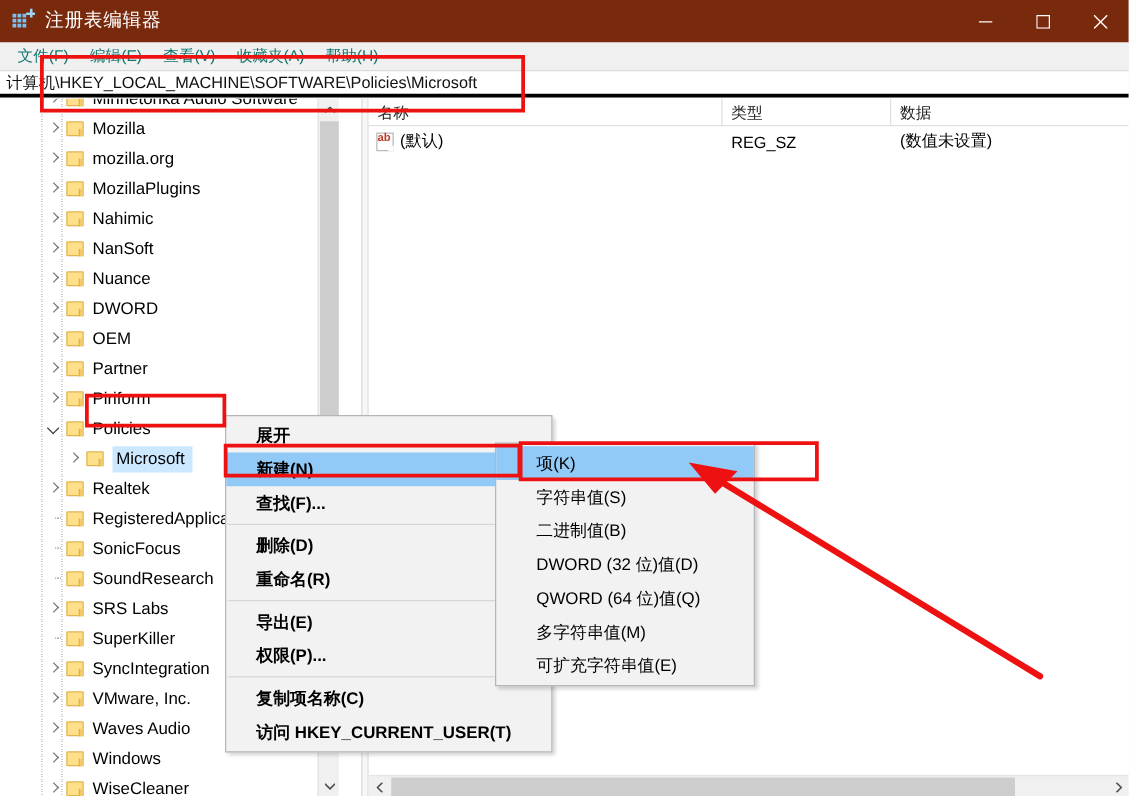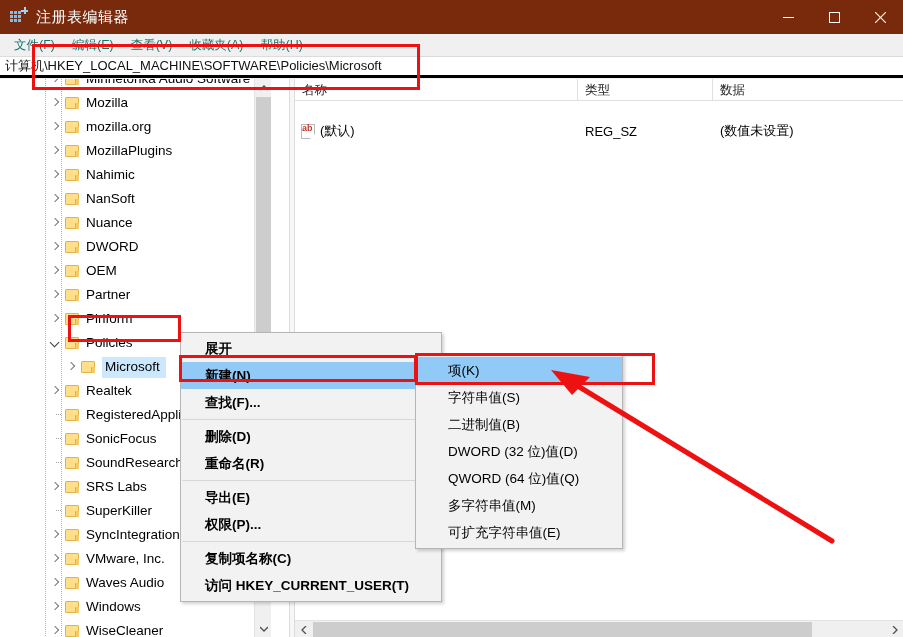--- a/index.html
+++ b/index.html
@@ -61,21 +61,21 @@
     white-space: nowrap; font-family: "Liberation Sans", "DejaVu Sans", sans-serif;
   }
 
   
   .content { position: absolute; left: 0; top: 79px; width: 903px; height: 558px; background: #fff; }
 
   .treepane {
     position: absolute; left: 0; top: 0; width: 289px; height: 558px;
     background: #ffffff; overflow: hidden;
   }
-  .tree-scroll { position: absolute; left: 16px; top: 0; width: 271px; height: 558px; overflow: hidden; padding-left: 20px; }
+  .tree-scroll { position: absolute; left: 4px; top: 0; width: 271px; height: 558px; overflow: hidden; padding-left: 20px; }
   .tree-list { position: absolute; left: 0; top: -12px; width: 271px; }
 
   .trow {
     position: relative; height: 24px; display: flex; align-items: center;
     white-space: nowrap; font-size: 13.5px; color: #000;
   }
   .twist {
     width: 16px; height: 24px; flex: 0 0 auto; position: relative;
   }
   .twist.collapsed:before {
@@ -138,21 +138,21 @@
   .lheader {
     position: absolute; left: 0; top: 0; width: 608px; height: 22px;
     background: #ffffff; border-bottom: 1px solid #e0e0e0; display: flex;
   }
   .lhcell {
     font-size: 12.5px; color: #222; padding: 2px 0 0 7px; height: 22px; line-height: 18px;
     border-right: 1px solid #e0e0e0;
   }
   .lhcell.c1 { width: 283px; } .lhcell.c2 { width: 135px; } .lhcell.c3 { width: 190px; border-right: none; }
 
-  .lrow { position: absolute; left: 0; top: 22px; width: 608px; height: 24px; display: flex; align-items: center; margin-top: 18px; }
+  .lrow { position: absolute; left: 0; top: 22px; width: 608px; height: 24px; display: flex; align-items: center; }
   .lc { font-size: 13px; color: #000; display: flex; align-items: center; height: 24px; }
   .lc.c1 { width: 283px; padding-left: 6px; }
   .lc.c2 { width: 135px; padding-left: 7px; }
   .lc.c3 { width: 190px; padding-left: 7px; }
   .ab-icon {
     width: 14px; height: 15px; margin-right: 5px; flex: 0 0 auto; position: relative;
     background: #ffffff; border: 1px solid #b9b9b9;
   }
   .ab-icon:before {
     content: "ab"; position: absolute; left: 0px; top: -2px; font-size: 9px; color: #c0392b;
@@ -188,21 +188,21 @@
   .ctxitem.bold { font-weight: bold; }
   .ctxitem.hl { background: #91c9f7; }
   .ctxitem .submark {
     position: absolute; right: 10px; top: 9px; width: 6px; height: 6px;
     border-right: 1.5px solid #303030; border-top: 1.5px solid #303030; transform: rotate(45deg);
   }
   .ctxsep { height: 1px; background: #d7d7d7; margin: 3px 1px; }
 
   
   .submenu {
-    position: absolute; left: 415px; top: 354px; width: 208px;
+    position: absolute; left: 396px; top: 354px; width: 208px;
     background: #f2f2f2; border: 1px solid #b6b6b6; box-shadow: 2px 2px 3px rgba(0,0,0,.18);
     padding: 2px 0; z-index: 45;
   }
   .subitem {
     height: 27px; display: flex; align-items: center; padding-left: 32px;
     font-size: 13.5px; color: #000;
   }
   .subitem.hl { background: #91c9f7; }
 
   

